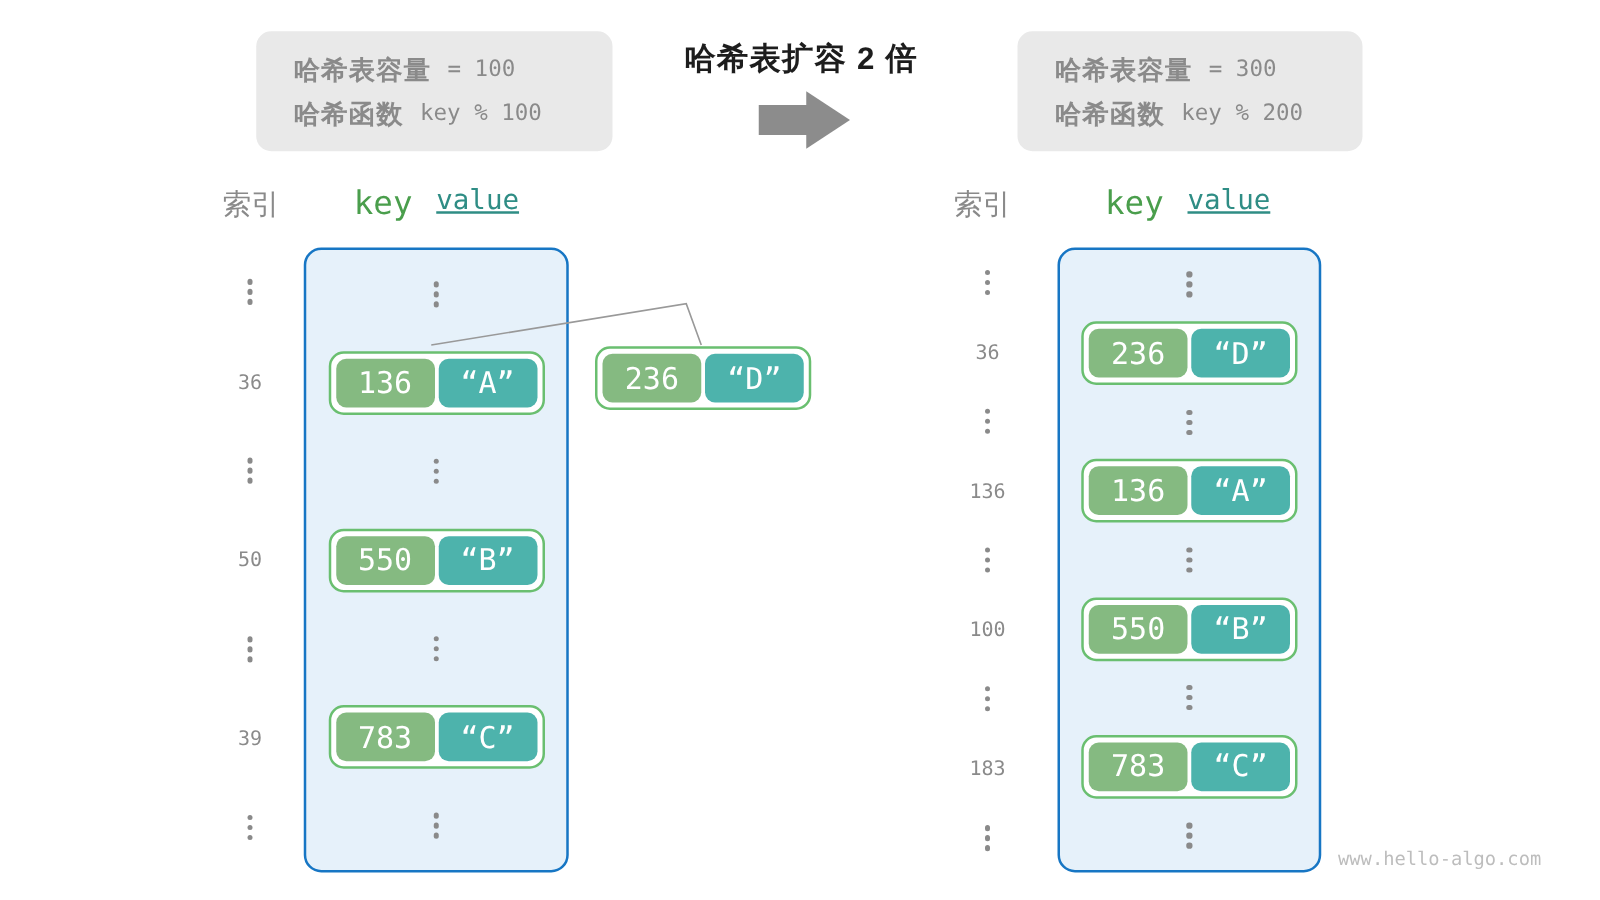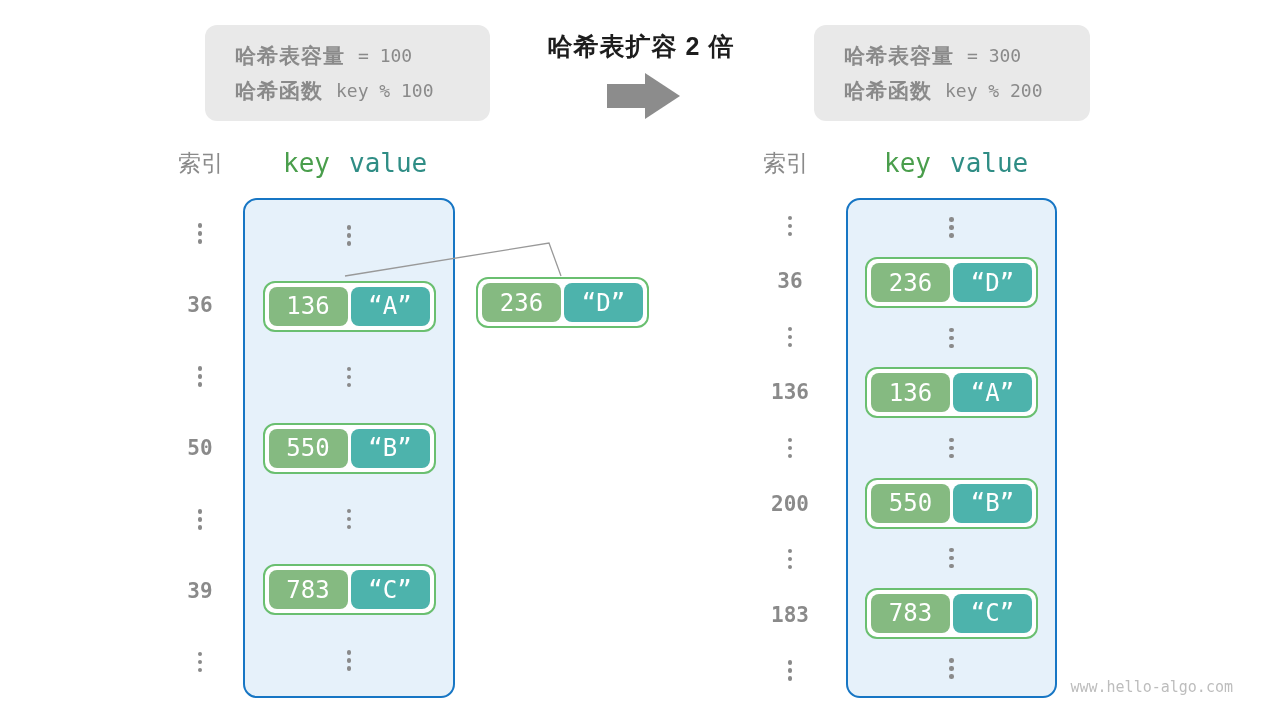--- a/index.html
+++ b/index.html
@@ -21,34 +21,34 @@
        font-size:25px;font-weight:700;color:#1d1d1d;white-space:nowrap;letter-spacing:1px;}
   #arrow-body{position:absolute;left:607px;top:84px;width:40px;height:24px;background:var(--arrow);}
   #arrow-head{position:absolute;left:645px;top:73px;width:0;height:0;
        border-top:23px solid transparent;border-bottom:23px solid transparent;
        border-left:35px solid var(--arrow);}
 
   
   .col-header{position:absolute;top:148px;white-space:nowrap;}
   .idx-header{font-size:23px;color:var(--gray-text);font-weight:500;}
   .key-header{font-family:"DejaVu Sans Mono",monospace;font-size:26px;color:var(--key-header);}
-  .value-header{font-family:"DejaVu Sans Mono",monospace;font-size:26px;color:var(--value-header);}
+  .value-header{font-family:"DejaVu Sans Mono",monospace;font-size:22px;color:var(--value-header);text-decoration:underline;}
 
   
   .index-col{position:absolute;top:198px;width:60px;height:500px;display:flex;
              flex-direction:column;}
   #left-index-col{left:170px;}
   #right-index-col{left:760px;}
   .table-box{position:absolute;top:198px;height:500px;box-sizing:border-box;
              background:var(--table-fill);border:2.5px solid var(--table-border);
              border-radius:14px;display:flex;flex-direction:column;}
   #left-table{left:243px;width:212px;}
   #right-table{left:846px;width:211px;}
   .slot{flex:1;display:flex;align-items:center;justify-content:center;}
-  .idx{font-family:"DejaVu Sans Mono",monospace;font-size:21px;color:var(--gray-text);font-weight:bold;}
+  .idx{font-family:"DejaVu Sans Mono",monospace;font-size:16px;color:var(--gray-text);}
 
   
   .pair{display:inline-flex;gap:3px;padding:4px;background:#fff;
         border:2px solid var(--pair-border);border-radius:12px;}
   .kbox,.vbox{width:79px;height:39px;border-radius:8px;display:flex;align-items:center;
         justify-content:center;color:#fff;font-family:"DejaVu Sans Mono",monospace;
         font-size:24px;}
   .kbox{background:var(--key-fill);}
   .vbox{background:var(--value-fill);}
 
@@ -218,21 +218,21 @@
         <span class="idx">136</span>
       </div>
       <div class="slot">
         <div class="dots">
           <span class="dot"></span>
           <span class="dot"></span>
           <span class="dot"></span>
         </div>
       </div>
       <div class="slot">
-        <span class="idx">200</span>
+        <span class="idx">100</span>
       </div>
       <div class="slot">
         <div class="dots">
           <span class="dot"></span>
           <span class="dot"></span>
           <span class="dot"></span>
         </div>
       </div>
       <div class="slot">
         <span class="idx">183</span>

